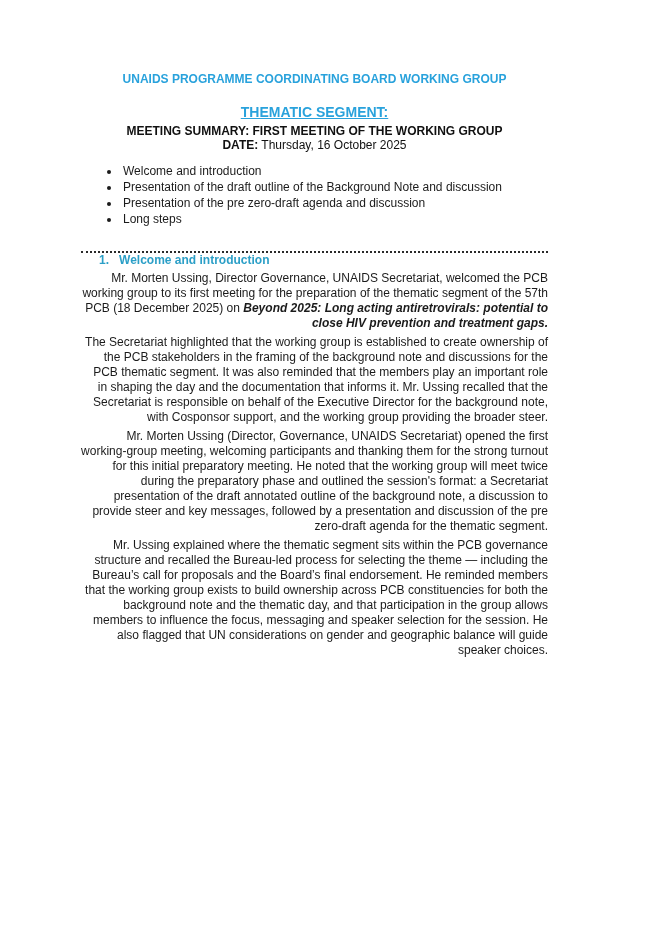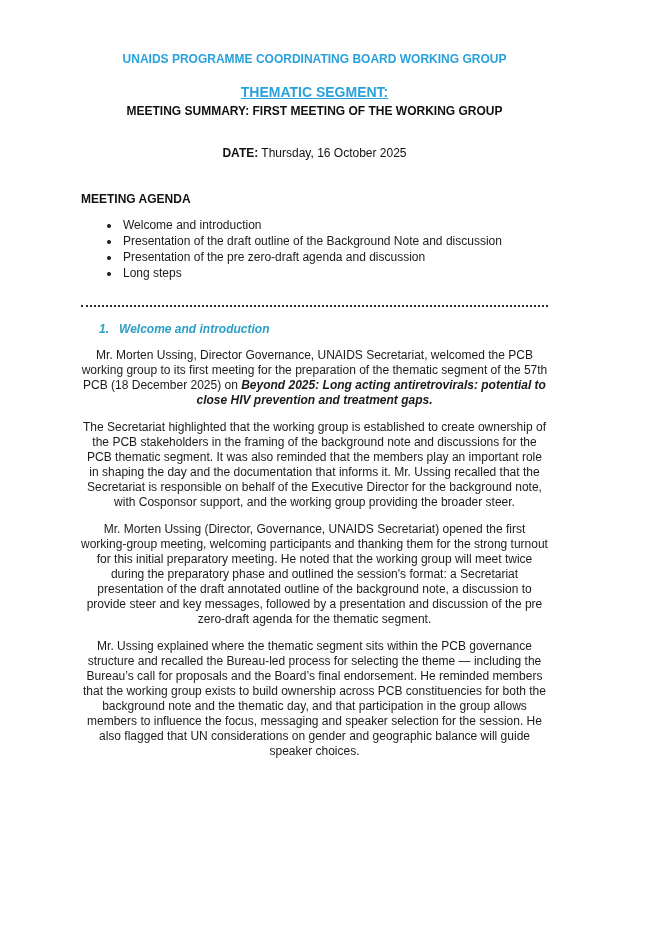--- a/index.html
+++ b/index.html
@@ -8,21 +8,21 @@
     padding: 0;
     background: #ffffff;
   }
   .page {
     position: relative;
     width: 628px;
     height: 947px;
     background: #ffffff;
     font-family: "Liberation Sans", sans-serif;
     color: #1b1b1b;
-    padding: 52px 80px 0 81px;
+    padding: 72px 80px 0 81px;
     overflow: hidden;
   }
   p { margin: 0; }
   .center { text-align: center; }
   .bold { font-weight: bold; }
   .doc-title {
     color: #29a2dc;
     font-weight: bold;
     font-size: 12px;
     line-height: 15px;
@@ -43,21 +43,20 @@
     line-height: 18px;
     padding: 0 10px;
   }
   .meeting-summary-title {
     margin-top: 4px;
     font-weight: bold;
     font-size: 12px;
     color: #111;
   }
   .date-line {
-    margin-top: 28px;
     font-size: 12px;
     color: #111;
   }
   .agenda-heading {
     margin-top: 32px;
     font-weight: bold;
     font-size: 12px;
     color: #111;
   }
   ul.agenda-list {
@@ -73,52 +72,49 @@
     height: 1px;
     border-bottom: 2px dotted #2a2a2a;
   }
   .summary-heading {
     margin-top: 17px;
     font-weight: bold;
     font-size: 12px;
     color: #111;
   }
   .section-heading {
-    margin-top: 15px;
     margin-left: 18px;
     color: #2b9fc7;
     font-weight: bold;
     font-size: 12px;
-    font-style: italic;
   }
   .section-heading .sec-num { margin-right: 10px; }
   .body-para {
-    margin-top: 12px;
+    margin-top: 4px;
     font-size: 12px;
     line-height: 15px;
     color: #1b1b1b;
-    text-align: center;
+    text-align: right;
   }
   .bi { font-weight: bold; font-style: italic; }
 </style>
 </head>
 <body>
 
 <div class="page">
 
   <p class="center doc-title">UNAIDS PROGRAMME COORDINATING BOARD WORKING GROUP</p>
 
   <p class="center doc-subtitle-line"><span class="underlined">THEMATIC SEGMENT:</span></p>
 
 
   <p class="center meeting-summary-title">MEETING SUMMARY: FIRST MEETING OF THE WORKING GROUP</p>
 
   <p class="center date-line"><span class="bold">DATE:</span><span> </span><span>Thursday, 16 October 2025</span></p>
 
-  <p class="agenda-heading">MEETING AGENDA</p>
 
   <ul class="agenda-list">
     <li>Welcome and introduction</li>
     <li>Presentation of the draft outline of the Background Note and discussion</li>
     <li>Presentation of the pre zero-draft agenda and discussion</li>
     <li>Long steps</li>
   </ul>
 
   <div class="dotted-divider"></div>
 

